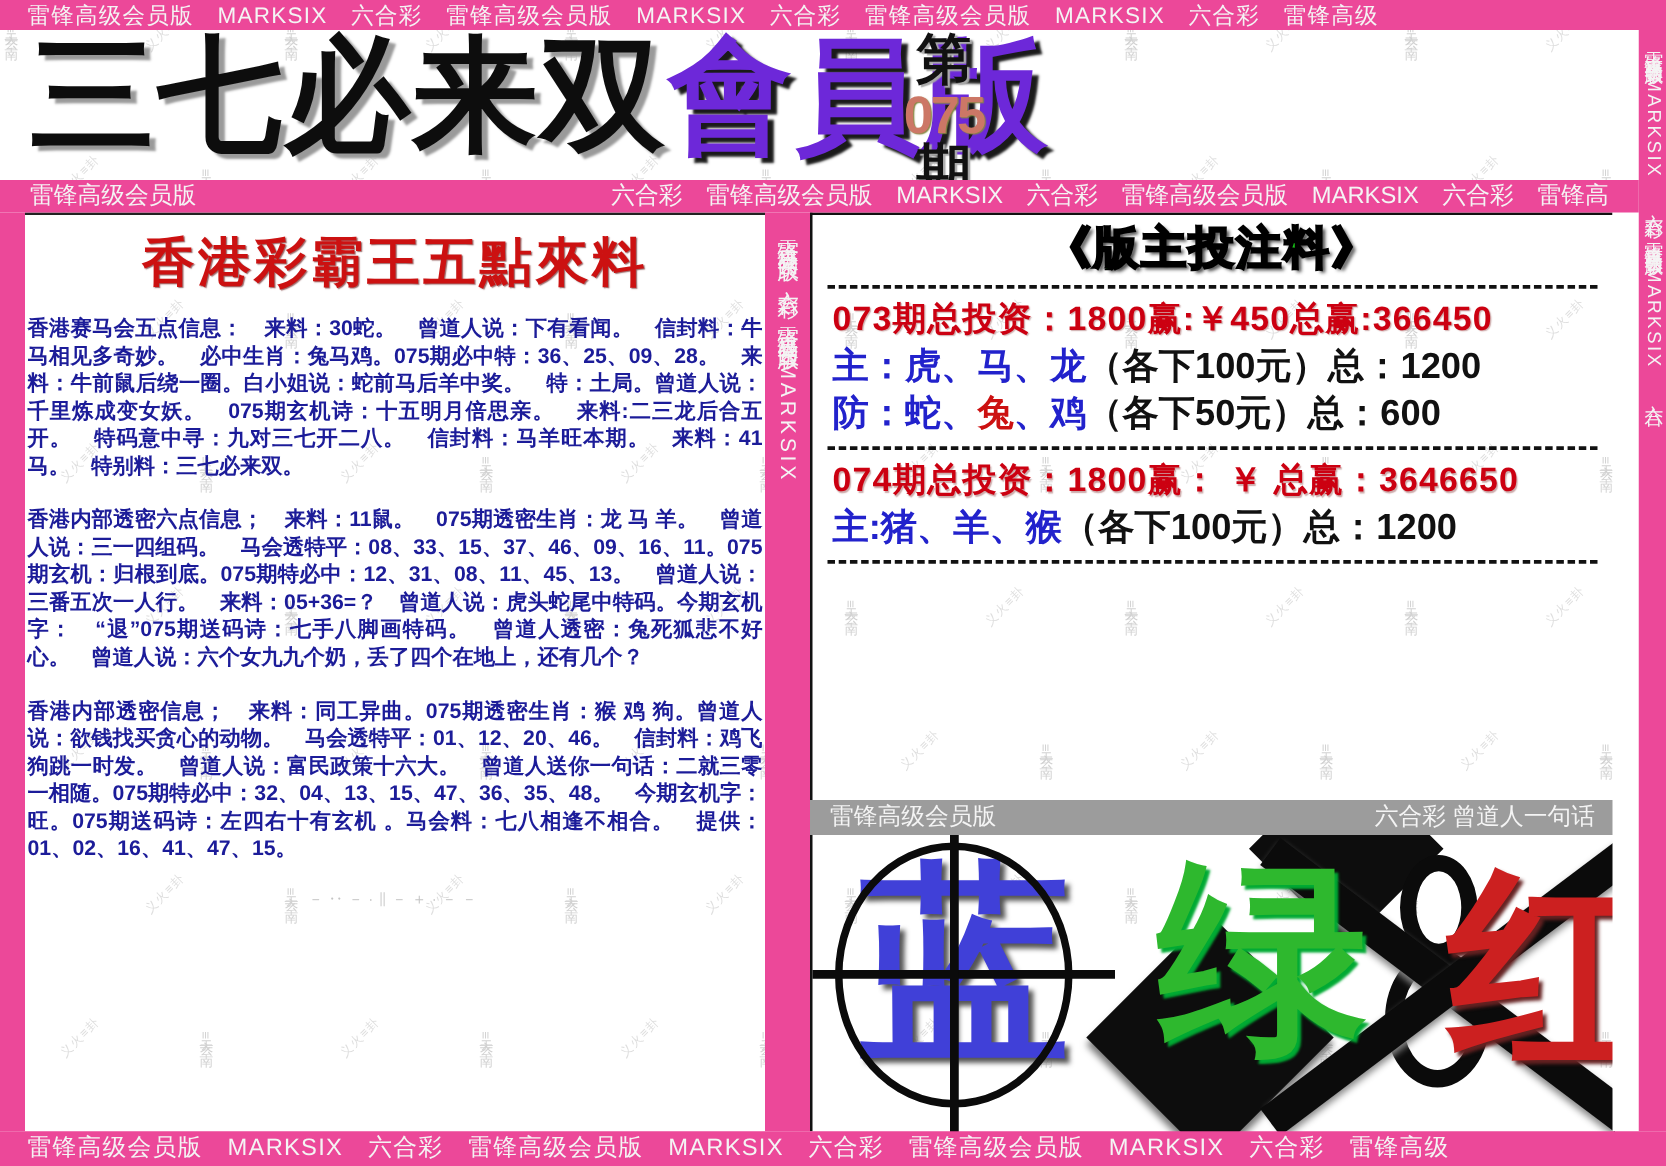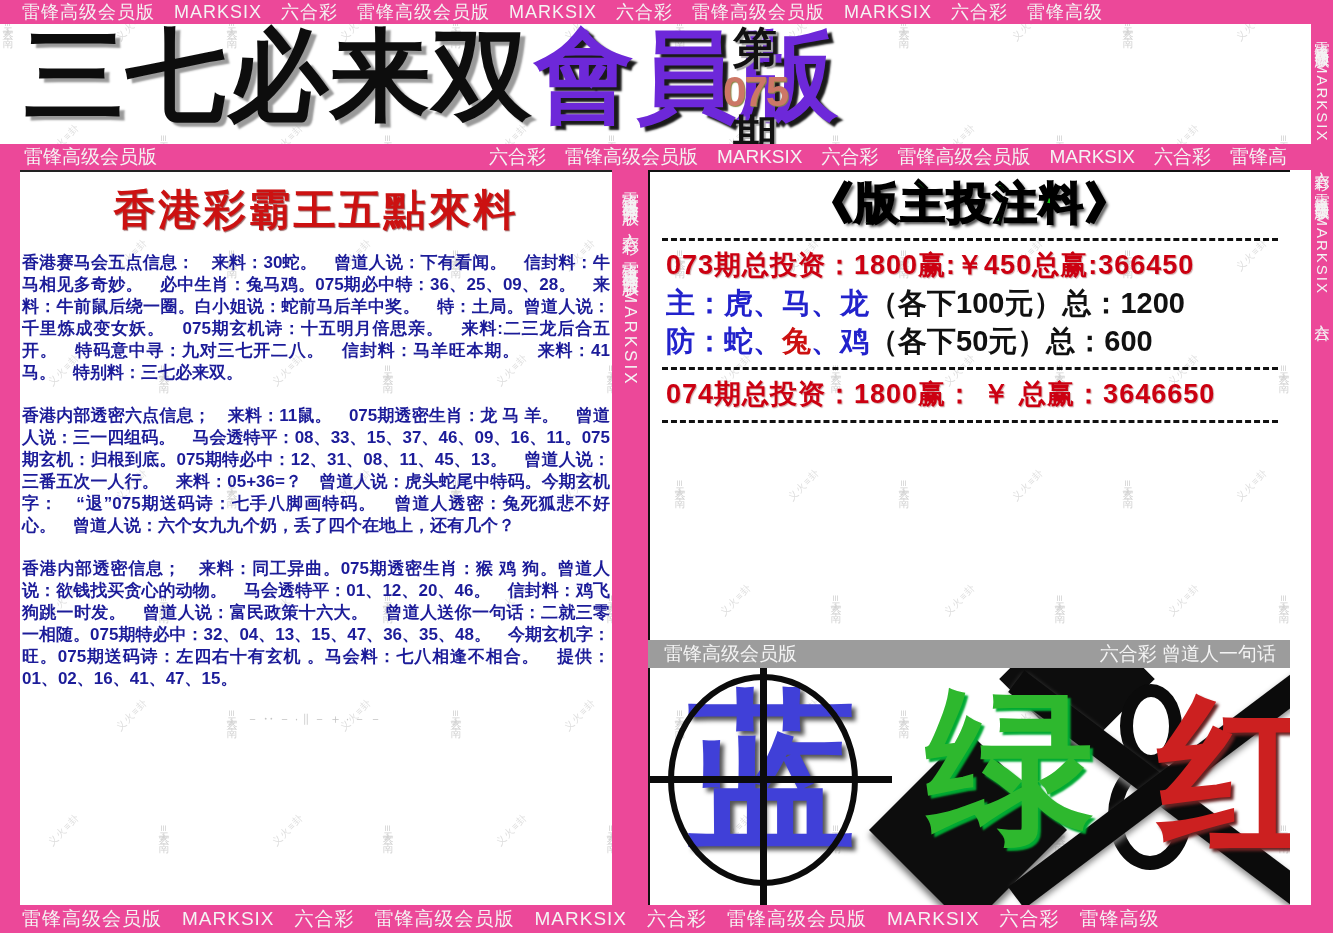--- a/index.html
+++ b/index.html
@@ -34,21 +34,21 @@
   .issue .inum { font-size:42px; color:#cc7766; text-shadow:1px 1px 1px #884; letter-spacing:-2px; }
 
   
   .left-panel { position:absolute; left:20px; top:170px; width:592px; height:735px; z-index:1; border-top:2px solid #222; padding:6px 2px 0 2px; }
   .lp-title { text-align:center; font-size:42px; font-weight:bold; color:#cc1111; letter-spacing:3px; text-shadow:1px 1px 1px #966; margin:4px 0 14px 0; }
   .lp-para { color:#1c1c99; font-size:17px; line-height:22px; text-align:justify; font-weight:bold; margin-bottom:21px; }
   .lp-footnote { text-align:center; color:#c4c4c4; font-size:12px; letter-spacing:4px; margin-top:4px; }
 
   
   .right-panel { position:absolute; left:648px; top:170px; width:642px; height:735px; z-index:1; border-top:2px solid #111; border-left:2px solid #111; }
-  .rp-title { text-align:center; font-size:44px; font-weight:bold; color:#17c217; -webkit-text-stroke:2px #000; text-shadow:3px 3px 3px #444; letter-spacing:2px; margin-top:2px; }
+  .rp-title { text-align:center; font-size:36px; font-weight:bold; color:#17c217; -webkit-text-stroke:2px #000; text-shadow:3px 3px 3px #444; letter-spacing:2px; margin-top:2px; }
   .dash { border-top:3px dashed #111; margin:5px 12px 4px 12px; }
   .block { padding:2px 0 2px 16px; }
   .bl-head { color:#cc0011; font-size:27px; font-weight:bold; letter-spacing:1px; line-height:37px; text-shadow:1px 1px 1px #caa; white-space:nowrap; }
   .bl-line { font-size:29px; font-weight:bold; line-height:38px; color:#111; white-space:nowrap; }
   .bl-line .blu { color:#2222cc; }
   .bl-line .red { color:#cc1111; }
   .art-strip { position:absolute; left:-2px; top:468px; width:644px; height:28px; background:#9c9c9c; color:#f4f4f4; font-size:19px; line-height:28px; display:flex; justify-content:space-between; padding:0 16px; z-index:2; }
   .art { position:absolute; left:0; top:496px; width:642px; height:239px; overflow:hidden; }
   .art .big { position:absolute; font-size:168px; font-weight:bold; line-height:1; z-index:2; }
   .char-blue  { left:38px;  top:18px; color:#4040d8; text-shadow:4px 4px 4px #555; }
@@ -212,20 +212,21 @@
 
   <div class="block">
     <div class="bl-head">073期总投资：1800赢:￥450总赢:366450</div>
     <div class="bl-line"><span class="blu">主：</span><span class="blu">虎、马、龙</span><span>（各下100元）总：1200</span></div>
     <div class="bl-line"><span class="blu">防：</span><span class="blu">蛇、</span><span class="red">兔</span><span class="blu">、鸡</span><span>（各下50元）总：600</span></div>
   </div>
   <div class="dash"></div>
 
   <div class="block">
     <div class="bl-head">074期总投资：1800赢： ￥ 总赢：3646650</div>
+    <div class="bl-line"><span class="blu">主:</span><span class="blu">猪、羊、猴</span><span>（各下100元）总：1200</span></div>
   </div>
   <div class="dash"></div>
 
 
   <div class="art-strip">
     <span>雷锋高级会员版</span>
     <span>六合彩 曾道人一句话</span>
   </div>
 
   <div class="art">

